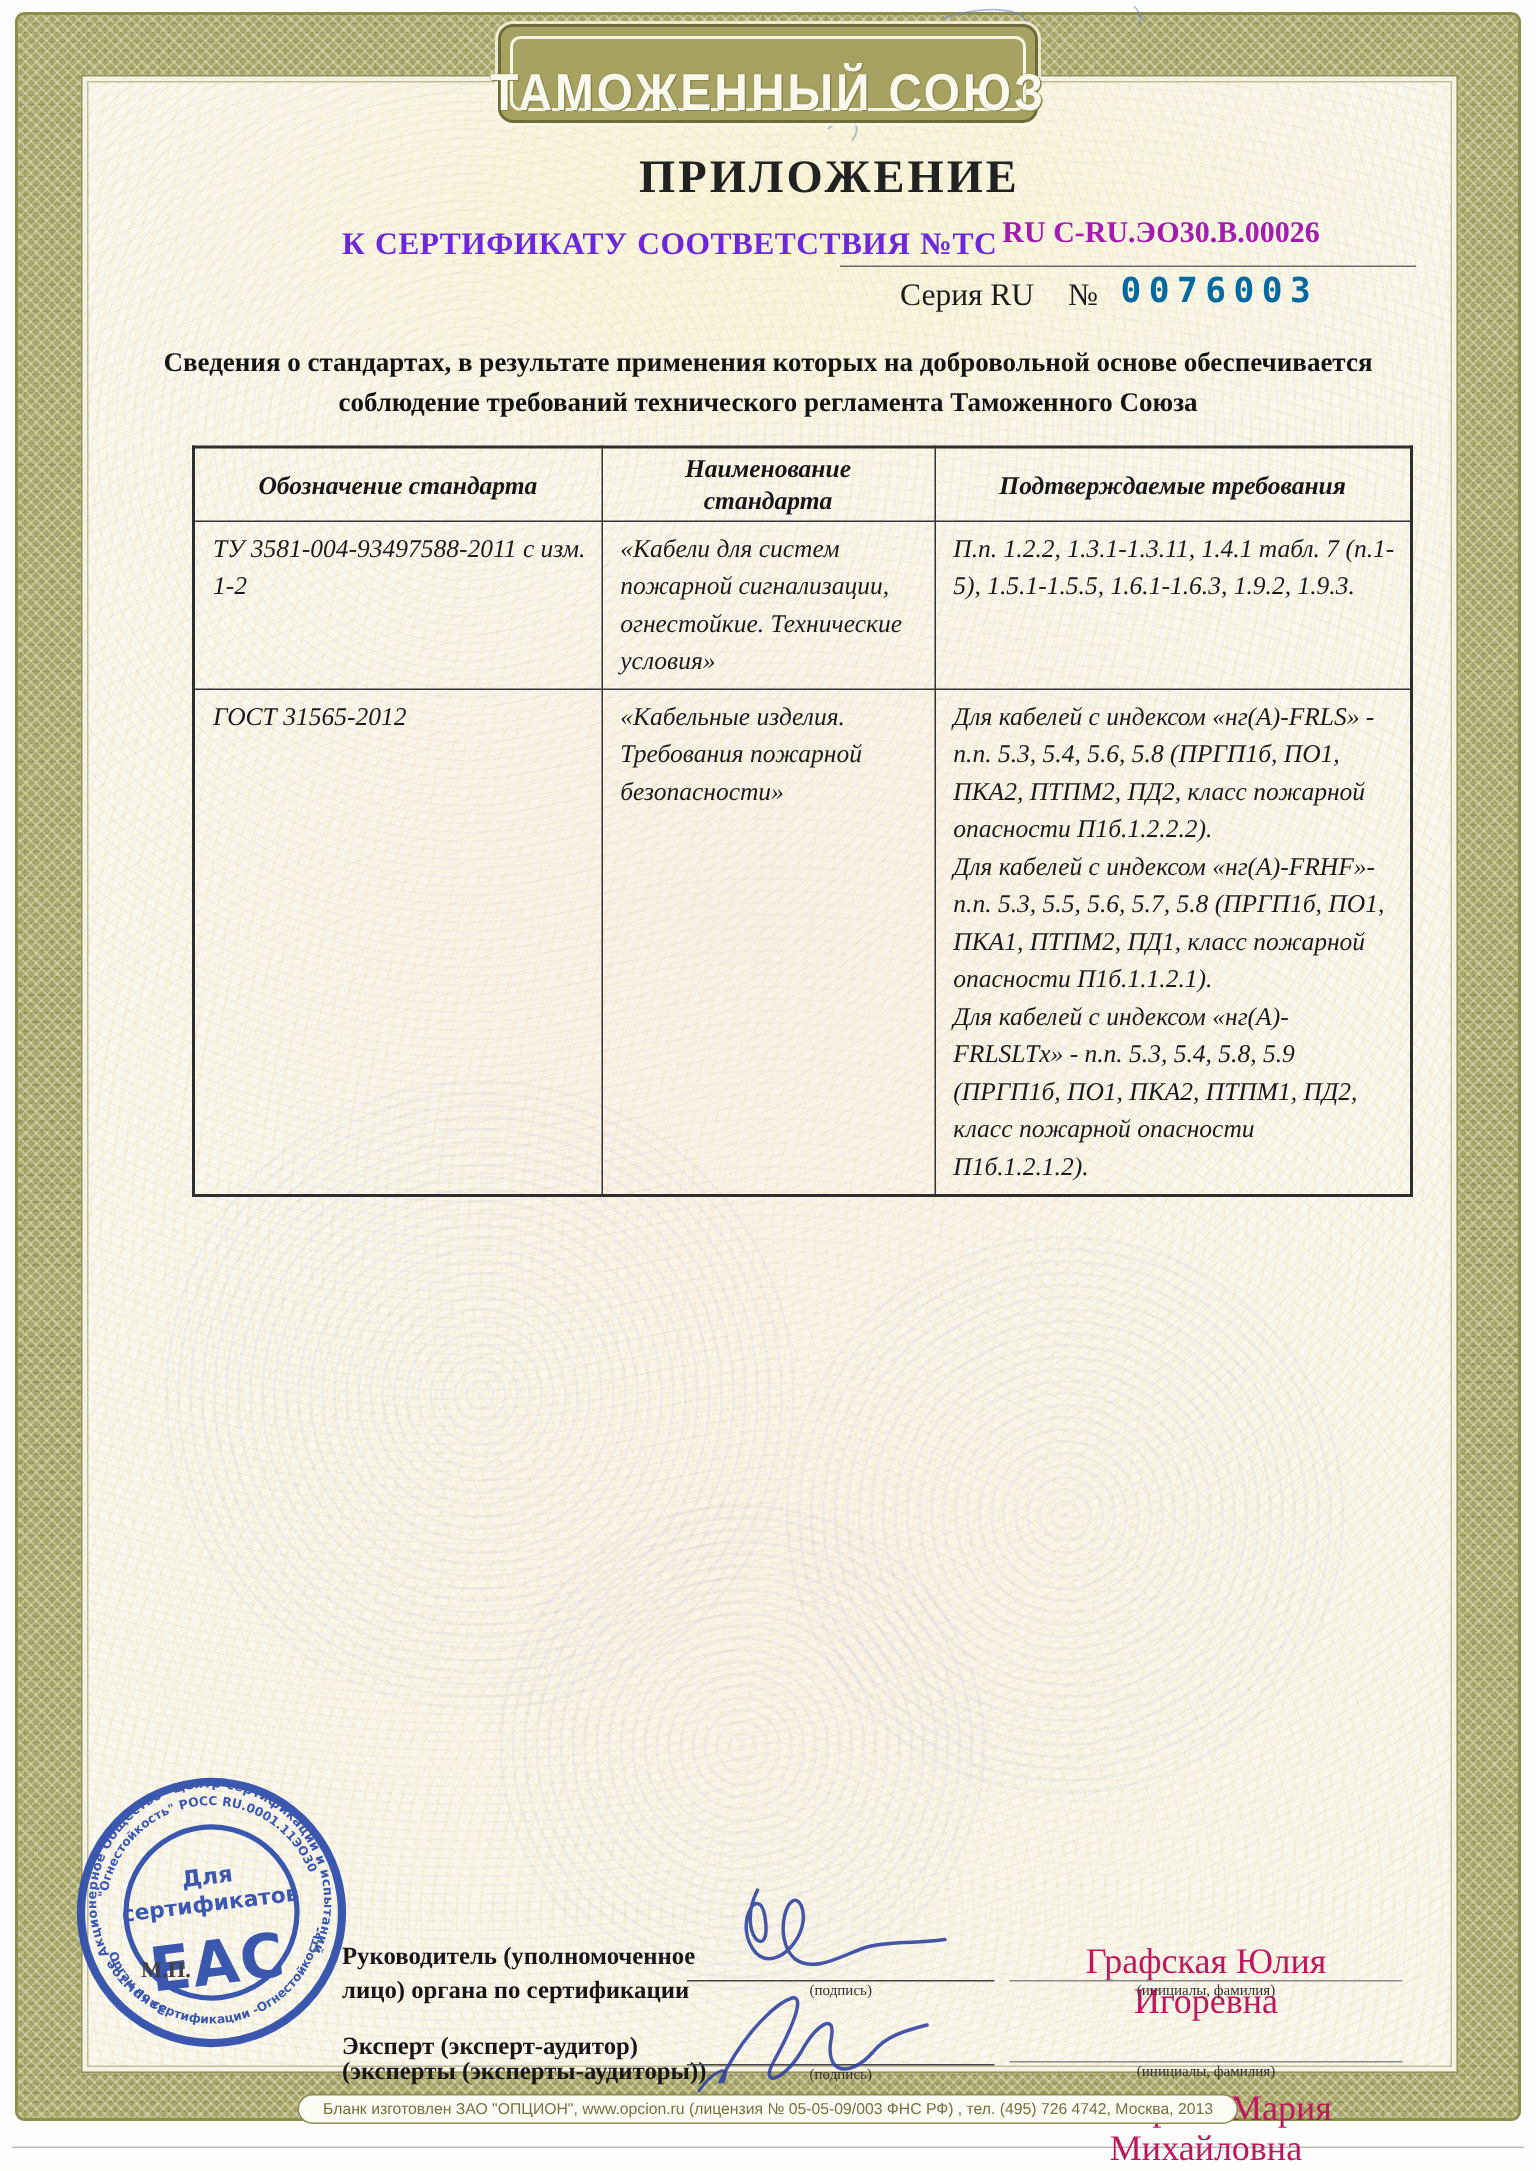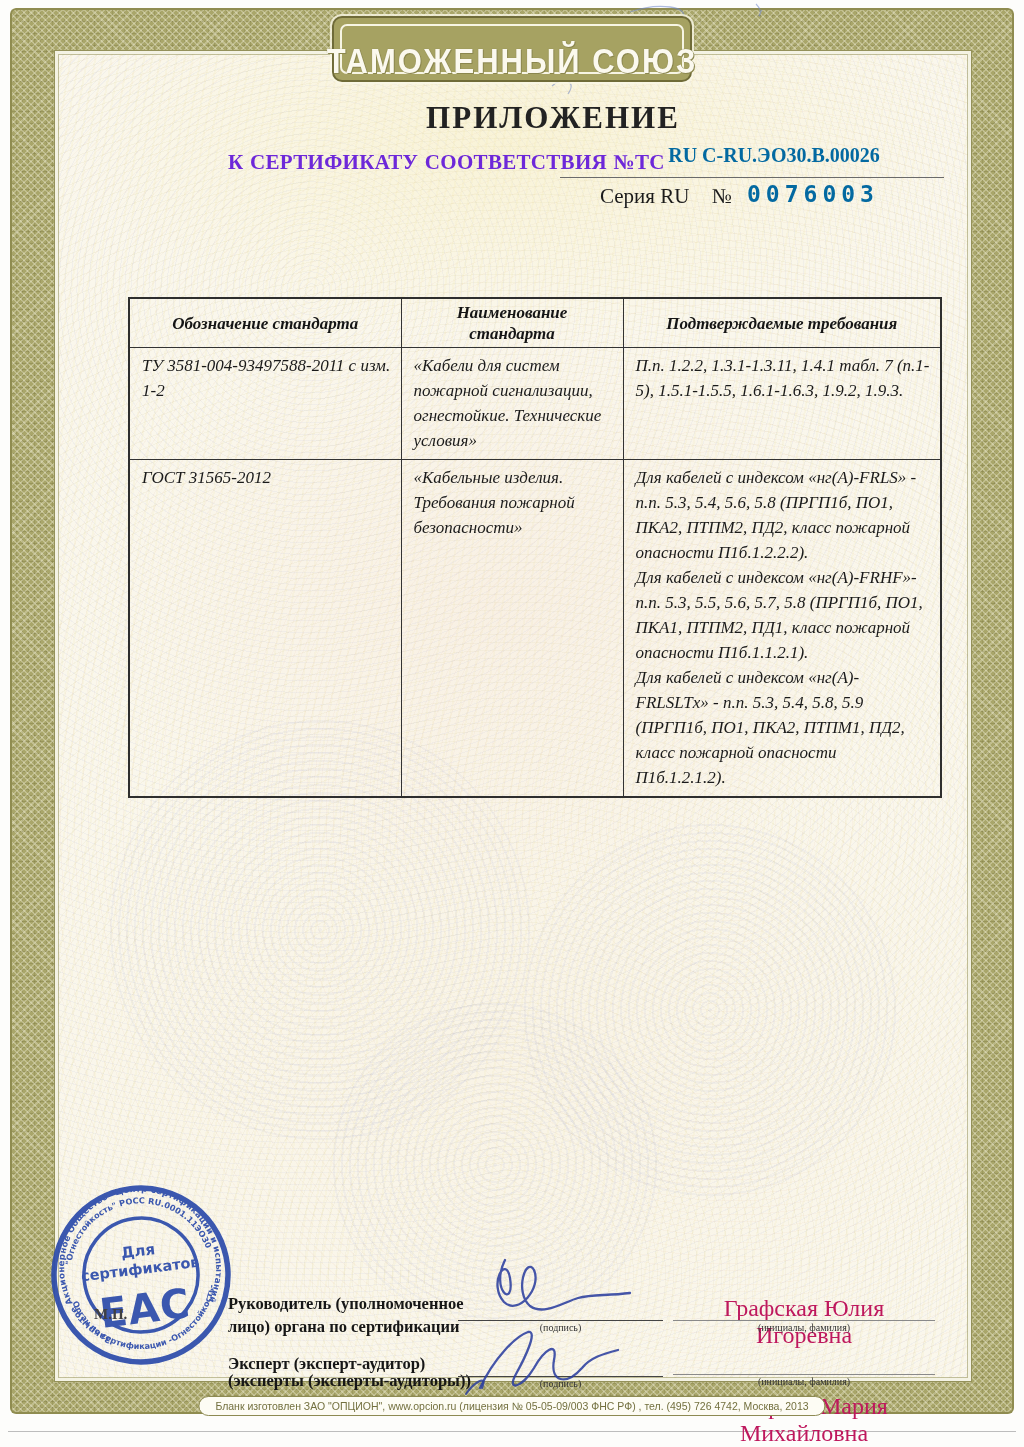--- a/index.html
+++ b/index.html
@@ -50,21 +50,21 @@
     font-family:"Liberation Sans","DejaVu Sans",sans-serif;font-weight:bold;font-size:31px;
     color:#fbf9ee;letter-spacing:2px;transform:scaleY(1.12);white-space:nowrap;
     text-shadow:0 0 1px #7c7843, 1px 1px 0 #8d8950;
   }
   
   .title{position:absolute;left:0;top:100px;width:100%;text-align:center;
     font-size:31px;font-weight:bold;letter-spacing:2px;color:#222;z-index:3;padding-left:41px;}
   .subtitle{position:absolute;left:228px;top:150px;font-size:21px;font-weight:bold;
     letter-spacing:.3px;word-spacing:1px;color:#6d28d9;z-index:3;}
   .cert-number{position:absolute;left:600px;top:144px;width:348px;text-align:center;
-    font-size:20px;font-weight:bold;color:#0369a1;z-index:3;}
+    font-size:20px;font-weight:bold;color:#a21caf;z-index:3;}
   .cert-underline{position:absolute;left:560px;top:177px;width:384px;border-top:1.5px solid #6a6a6a;z-index:3;}
   .series-label{position:absolute;left:600px;top:184px;font-size:21px;color:#1b1b1b;z-index:3;}
   .numero-sign{position:absolute;left:712px;top:184px;font-size:21px;color:#1b1b1b;z-index:3;}
   .blank-number{position:absolute;left:747px;top:181px;font-family:"DejaVu Sans Mono",monospace;
     font-size:23px;font-weight:bold;color:#0369a1;letter-spacing:5px;z-index:3;}
   .intro{position:absolute;left:72px;top:228px;width:880px;text-align:center;
     font-size:18px;font-weight:bold;line-height:27px;color:#141414;z-index:3;}
   
   .std-table{position:absolute;left:128px;top:297px;width:812px;border-collapse:collapse;
     table-layout:fixed;z-index:3;}
@@ -130,20 +130,21 @@
   </div>
 
   <div class="title">ПРИЛОЖЕНИЕ</div>
   <div class="subtitle">К СЕРТИФИКАТУ СООТВЕТСТВИЯ  №ТС</div>
   <div class="cert-number">RU C-RU.ЭО30.В.00026</div>
   <div class="cert-underline"></div>
   <div class="series-label">Серия RU</div>
   <div class="numero-sign">№</div>
   <div class="blank-number">0076003</div>
 
+  <div class="intro">Сведения о стандартах, в результате применения которых на добровольной основе обеспечивается соблюдение требований технического регламента Таможенного Союза</div>
 
   <table class="std-table">
     <colgroup>
       <col style="width:272px">
         <col style="width:222px">
         <col style="width:318px">
     </colgroup>
     <thead>
       <tr>
         <th><span>Обозначение стандарта</span></th>

